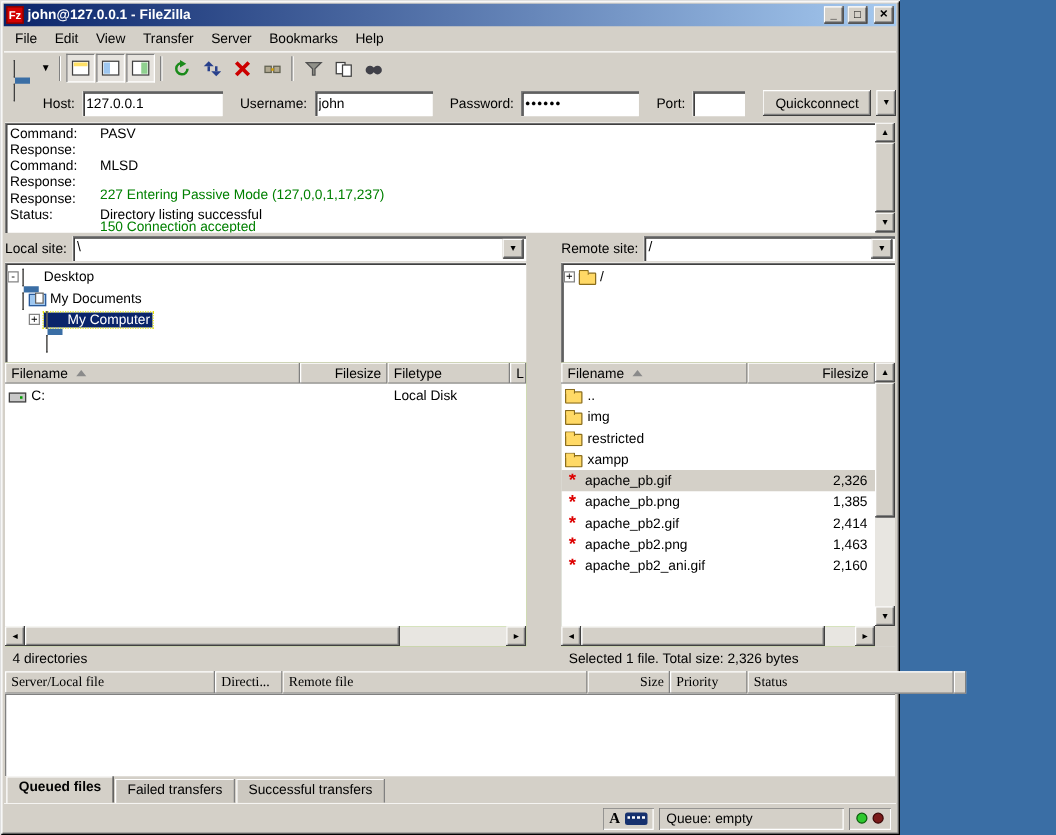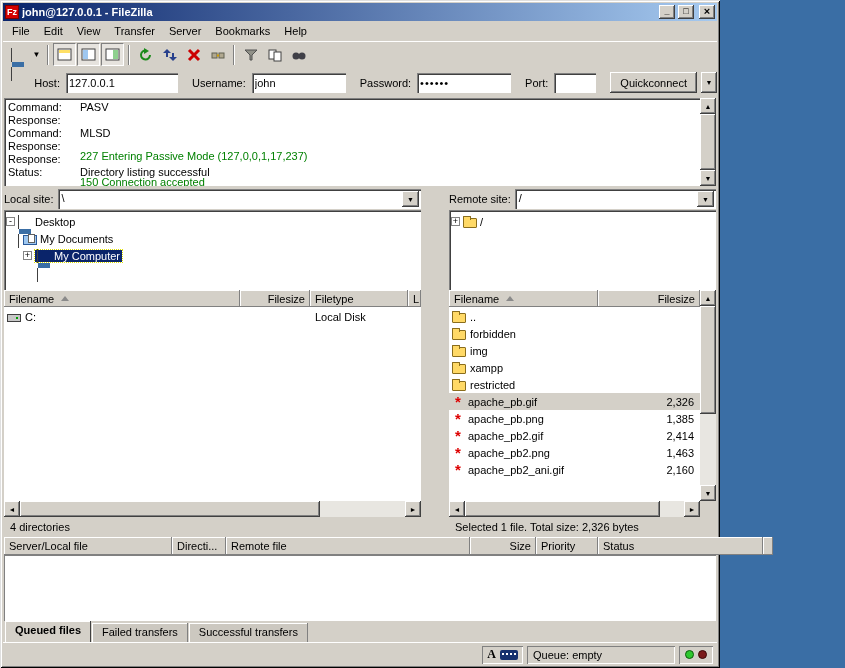--- a/index.html
+++ b/index.html
@@ -116,21 +116,21 @@
   .ico-drive { width:14px; height:8px; background:#c8c8c8; border:1px solid #404040; position:relative; margin-top:3px; }
   .ico-drive::after { content:""; position:absolute; right:2px; top:2px; width:2px; height:2px; background:#00a000; }
   .ico-monitor { width:14px; height:12px; position:relative; }
   .ico-monitor .scr { width:13px; height:9px; background:#b8b4ac; border:1px solid #404040; }
   .ico-monitor .scr i { display:block; margin:1px; height:5px; background:#3a6ea5; }
   .ico-monitor .base { width:7px; height:2px; background:#808080; margin:0 auto; }
   .ico-docfolder { position:relative; width:14px; height:10px; background:#9ec7f0; border:1px solid #2a5a9a; margin-top:2px; }
   .ico-docfolder::after { content:""; position:absolute; right:1px; top:-2px; width:5px; height:7px; background:#fff; border:1px solid #606060; }
 
   
-  .queueheader { height:18px; flex:0 0 18px; display:flex; margin:2px 1px 0 1px; }
+  .queueheader { height:18px; flex:0 0 18px; display:flex; margin:2px 1px 0 1px;font-family:Liberation Serif, serif; }
   .qc1 { width:168px; flex:0 0 168px; } .qc2 { width:54px; flex:0 0 54px; } .qc3 { width:244px; flex:0 0 244px; }
   .qc4 { width:66px; flex:0 0 66px; } .qc5 { width:62px; flex:0 0 62px; } .qc6 { width:165px; flex:0 0 165px; }
   .qc7 { flex:1; }
   .queuebody { flex:1; margin:0 1px; background:#fff; box-shadow: inset 1px 1px #808080, inset -1px -1px #fff; }
 
   
   .tabsrow { height:21px; flex:0 0 21px; display:flex; align-items:flex-end; padding-left:2px; gap:1px; }
   .tab { height:19px; padding:3px 10px 0 10px; background:#ccc8c0;
     box-shadow: inset -1px 0 #808080, inset 1px 1px #fff; }
   .tab.active { height:21px; background:#d4d0c8; font-weight:bold;
@@ -388,42 +388,35 @@
             <div class="lrow">
                 <span class="cname rc1">
                   <span class="ico ico-folder"></span>
                   <span>..</span>
                 </span>
                 <span class="csize rc2"></span>
               </div>
             <div class="lrow">
                 <span class="cname rc1">
                   <span class="ico ico-folder"></span>
-                  <span>forbidden</span>
+                  <span>img</span>
                 </span>
                 <span class="csize rc2"></span>
               </div>
             <div class="lrow">
                 <span class="cname rc1">
                   <span class="ico ico-folder"></span>
-                  <span>img</span>
+                  <span>restricted</span>
                 </span>
                 <span class="csize rc2"></span>
               </div>
             <div class="lrow">
                 <span class="cname rc1">
                   <span class="ico ico-folder"></span>
                   <span>xampp</span>
-                </span>
-                <span class="csize rc2"></span>
-              </div>
-            <div class="lrow">
-                <span class="cname rc1">
-                  <span class="ico ico-folder"></span>
-                  <span>restricted</span>
                 </span>
                 <span class="csize rc2"></span>
               </div>
             <div class="lrow sel">
                 <span class="cname rc1">
                   <span class="ico ico-star">*</span>
                   <span>apache_pb.gif</span>
                 </span>
                 <span class="csize rc2">2,326</span>
               </div>

